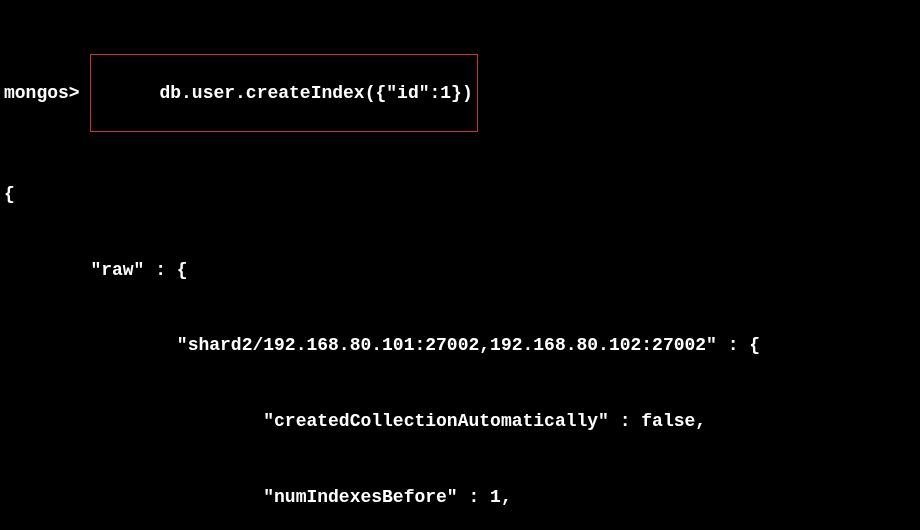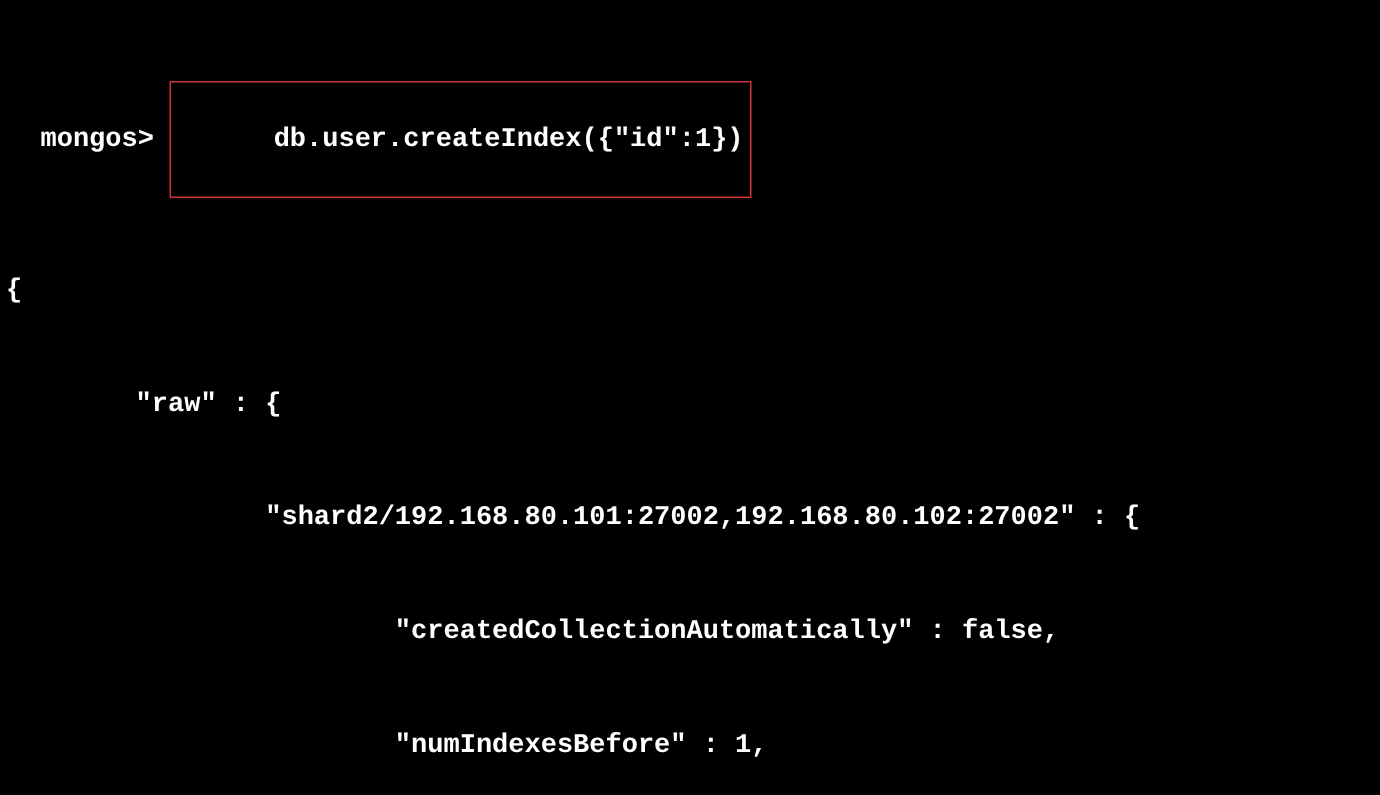--- a/index.html
+++ b/index.html
@@ -18,21 +18,20 @@
       height: 530px;
       overflow: hidden;
       font-weight: bold;
     }
     .terminal {
       white-space: pre;
     }
     .prompt-line {
       display: flex;
       align-items: center;
-      margin-left: 23px;
     }
     .prompt {
       margin-right: 10px;
     }
     .command-box {
       border: 1px solid #cc3333;
       padding: 0 4px;
       display: inline-block;
     }
     .output-line {

